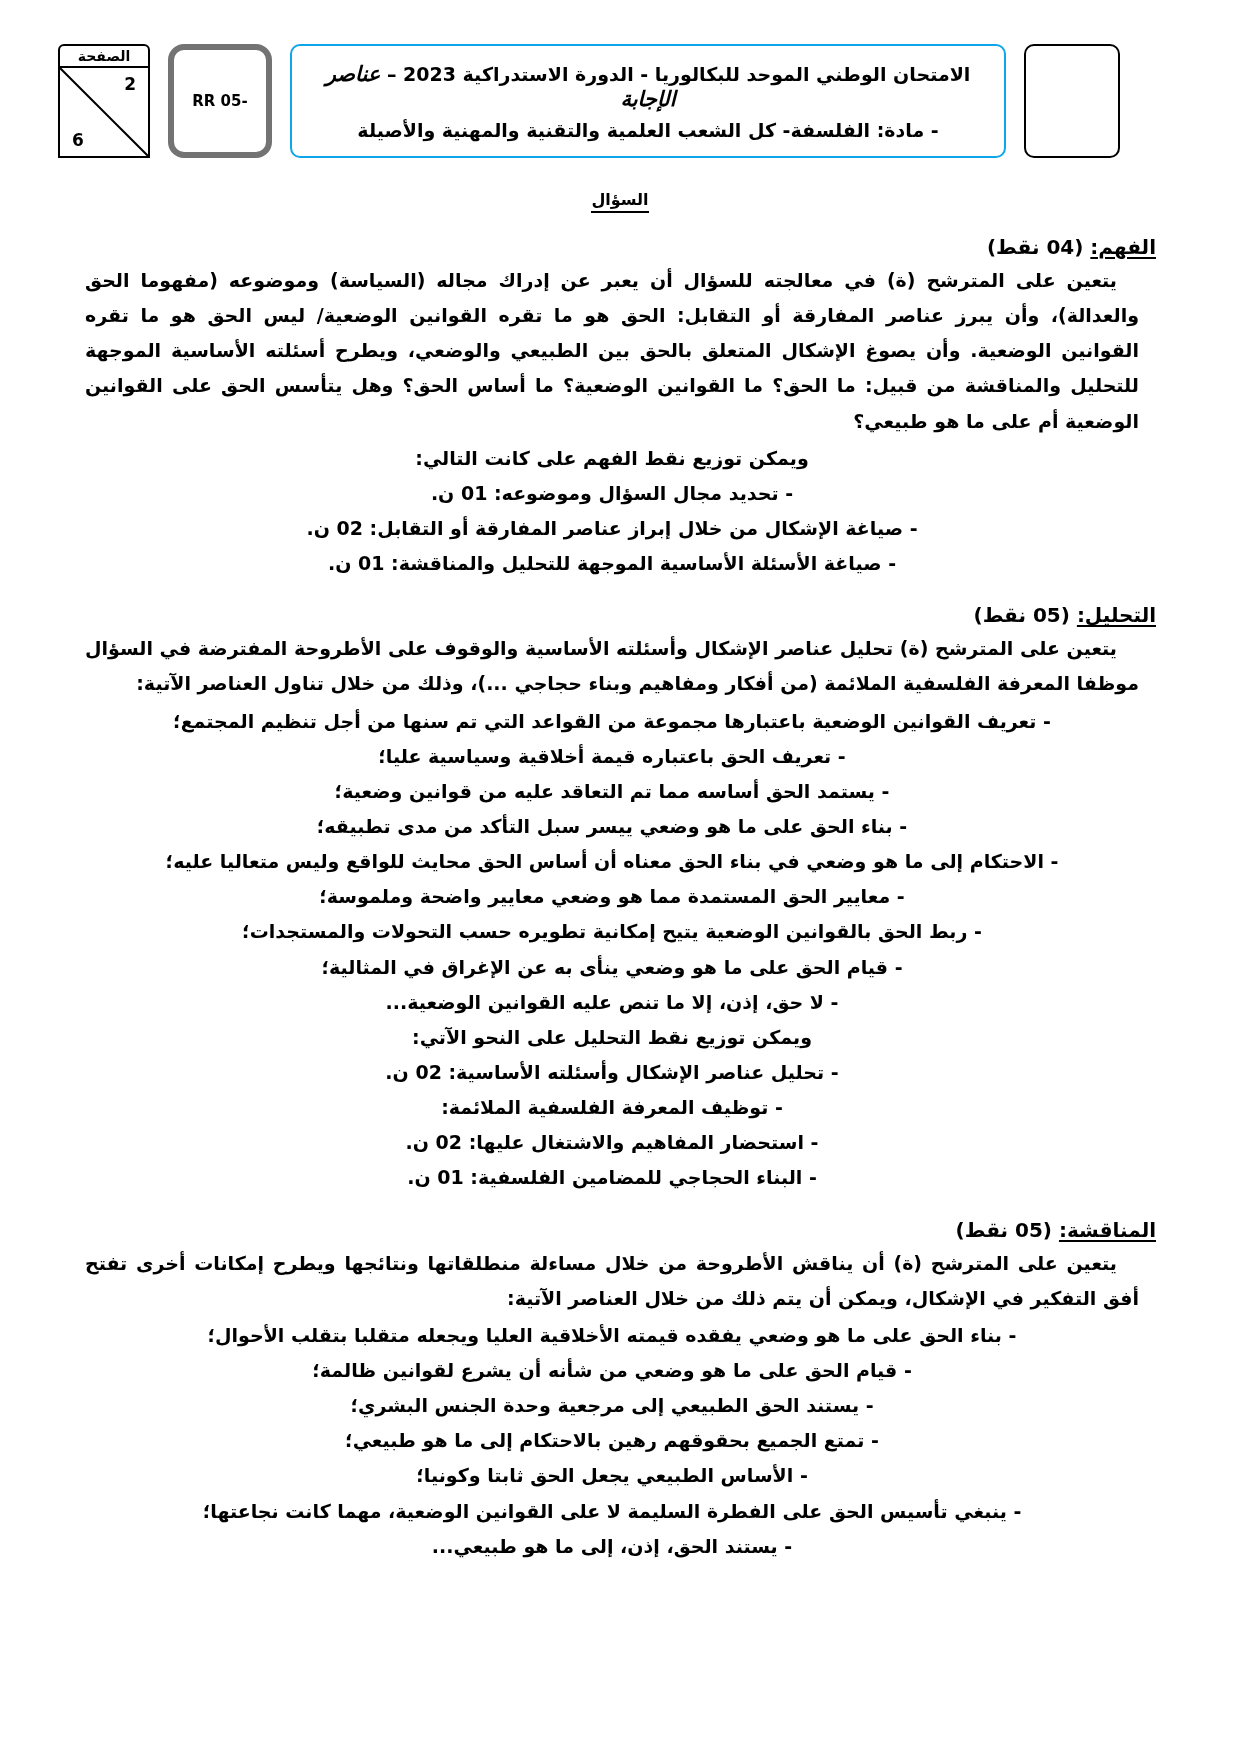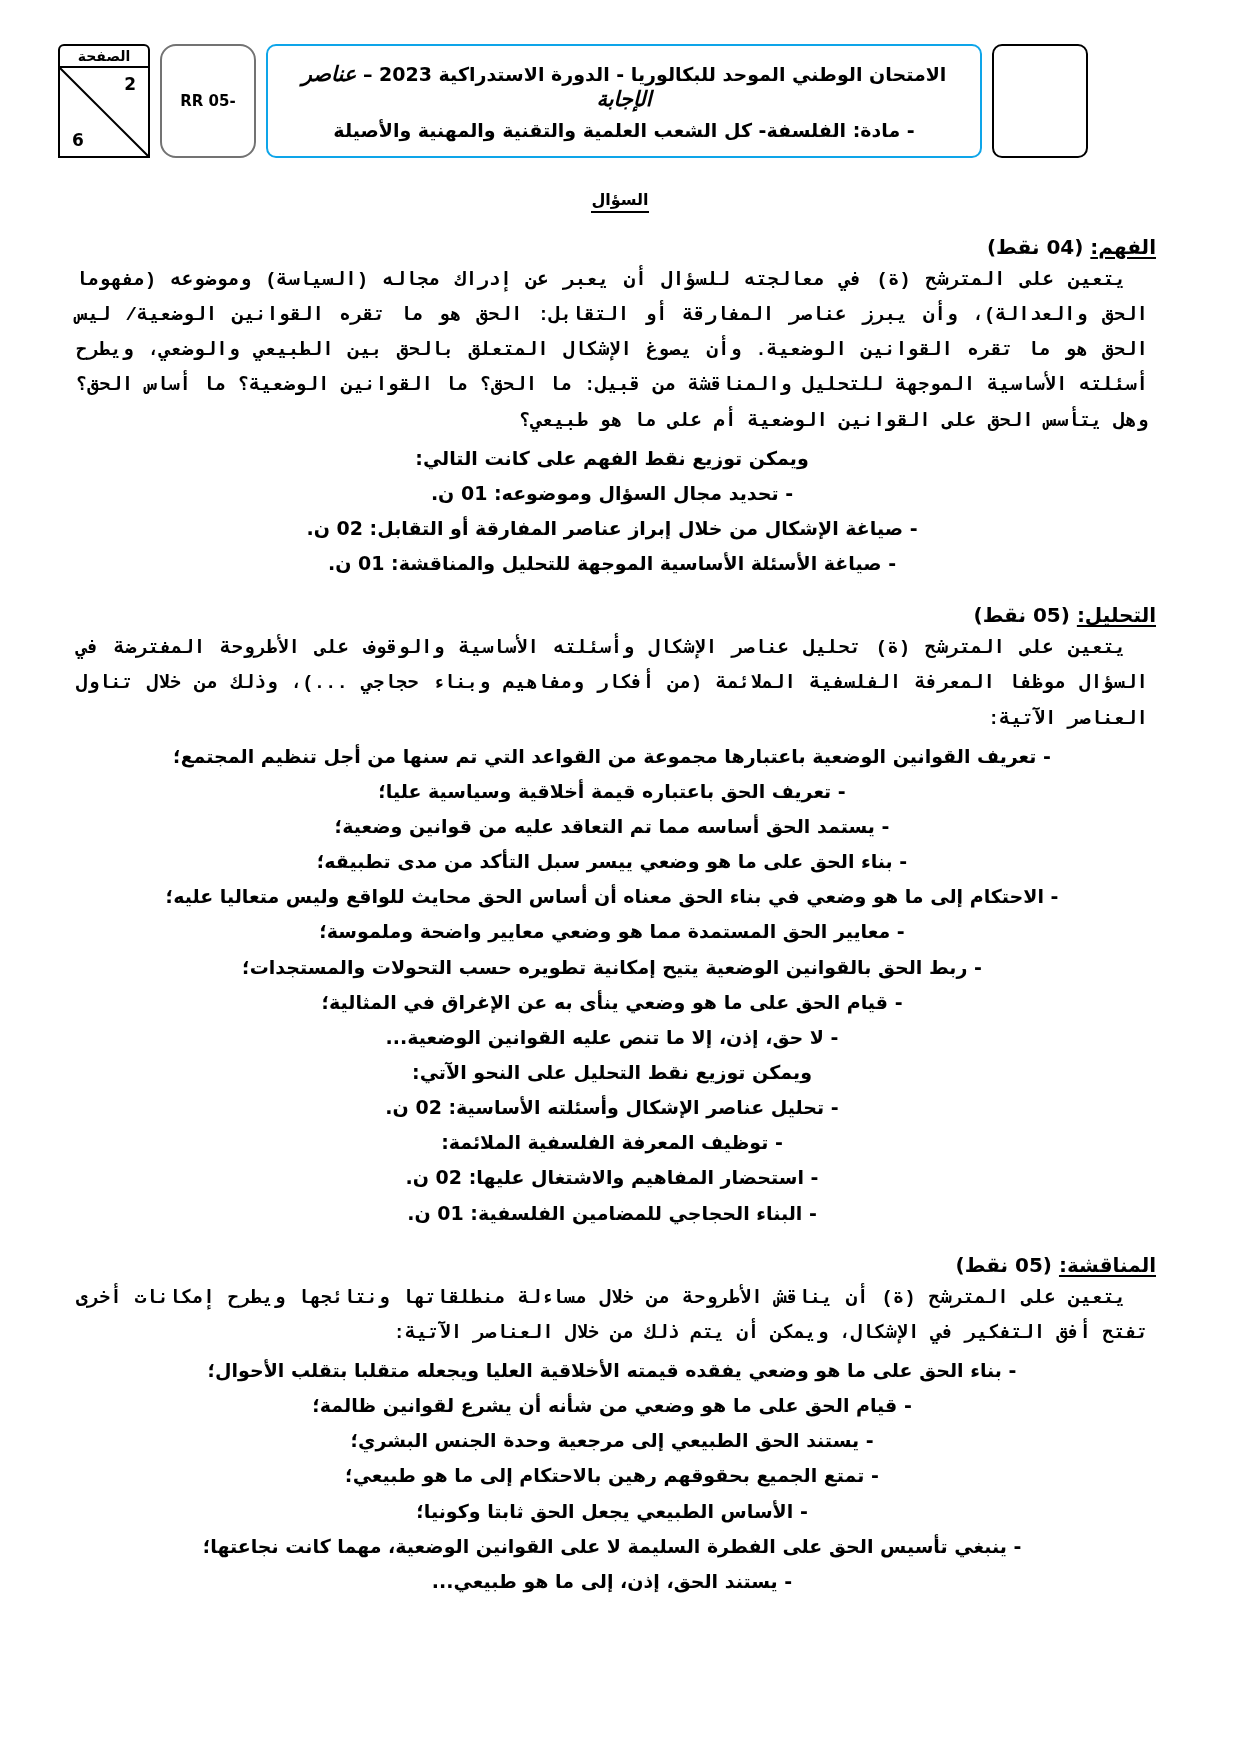--- a/index.html
+++ b/index.html
@@ -12,21 +12,21 @@
     font-weight: bold;
     direction: rtl;
     overflow: hidden;
   }
 
   
   .header-row {
     direction: ltr;
     display: flex;
     align-items: stretch;
-    gap: 10px;
+    gap: 18px;
     padding: 44px 90px 0 58px;
     height: 114px;
     box-sizing: content-box;
   }
   .page-box {
     width: 92px;
     display: flex;
     flex-direction: column;
   }
   .page-box-label {
@@ -45,21 +45,21 @@
   }
   .page-box-numbers svg { position: absolute; inset: 0; width: 100%; height: 100%; }
   .page-num-current {
     position: absolute; top: 6px; right: 12px; font-size: 17px; direction: ltr;
   }
   .page-num-total {
     position: absolute; bottom: 6px; left: 12px; font-size: 17px; direction: ltr;
   }
   .code-box {
     width: 92px;
-    border: 2px solid #737373;
+    border: 6px solid #737373;
     border-radius: 16px;
     display: flex;
     align-items: center;
     justify-content: center;
     font-size: 15px;
     direction: ltr;
   }
   .title-box {
     width: 716px;
     border: 2px solid #0ea5e9;
@@ -110,22 +110,21 @@
   }
   .sec-heading .u {
     text-decoration: underline;
     text-decoration-thickness: 2px;
     text-underline-offset: 3px;
   }
   .para {
     text-align: justify;
     line-height: 1.85;
     text-indent: 22px;
-    margin: 2px 8px;
-    font-family: Liberation Mono, monospace;
+    margin: 2px 17px;
   }
   .center-line {
     text-align: center;
     line-height: 1.85;
   }
 </style>
 </head>
 <body>
 
 <div class="header-row">

